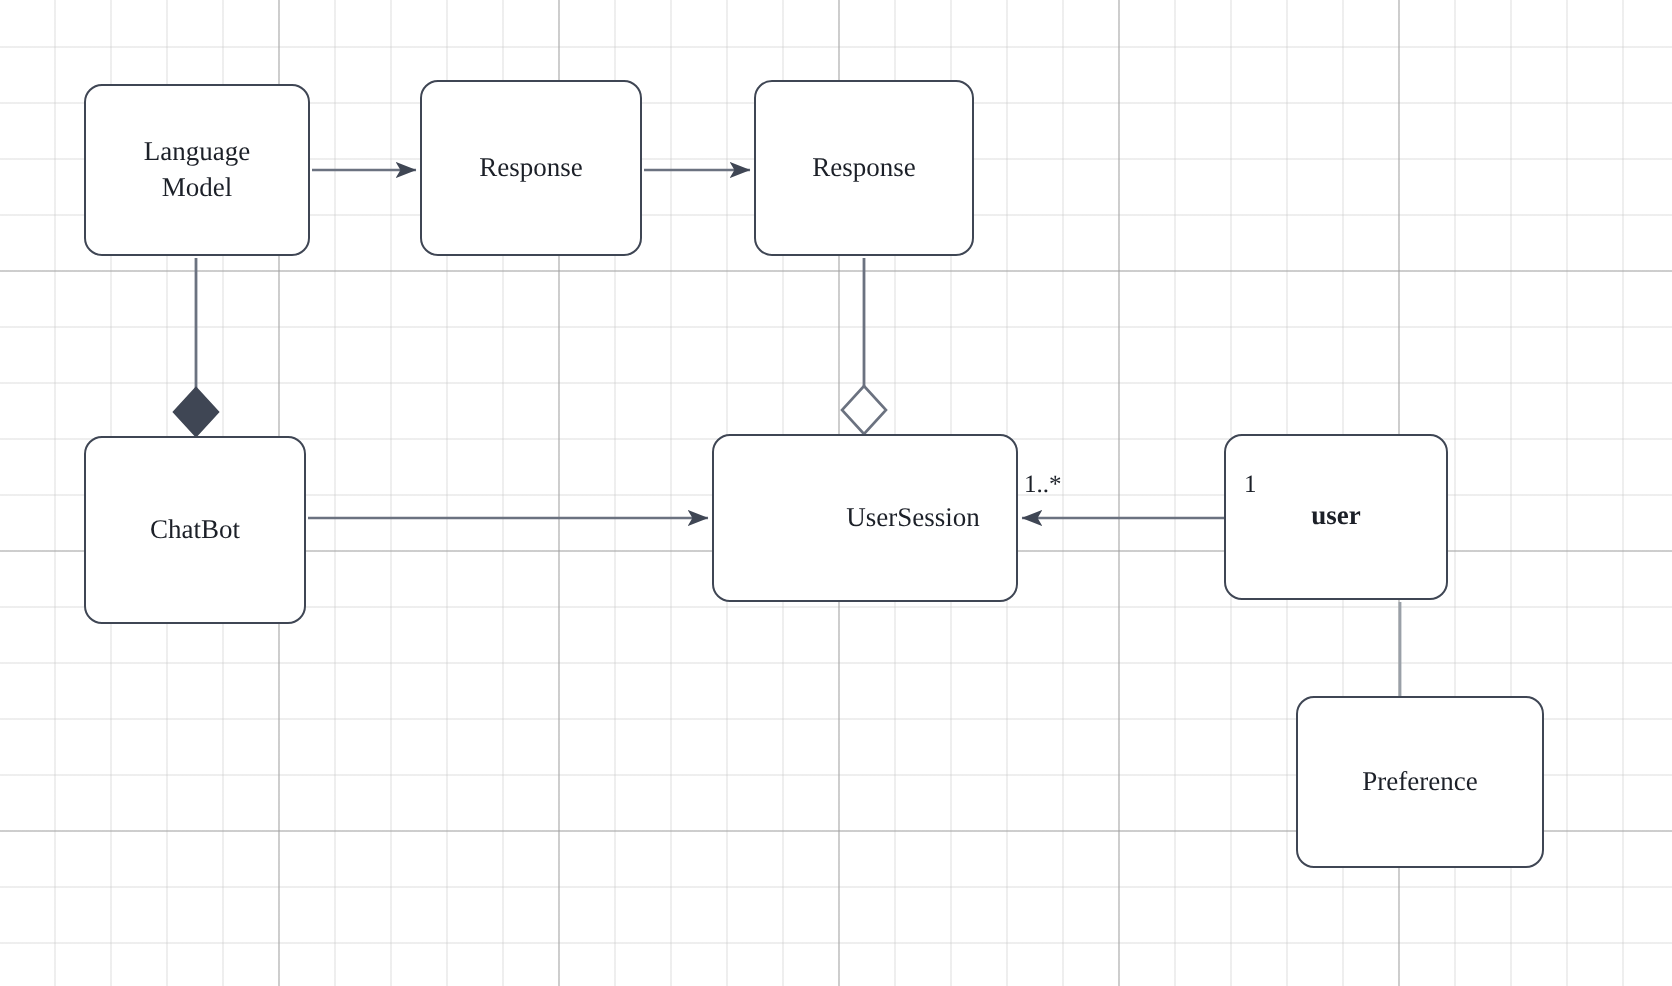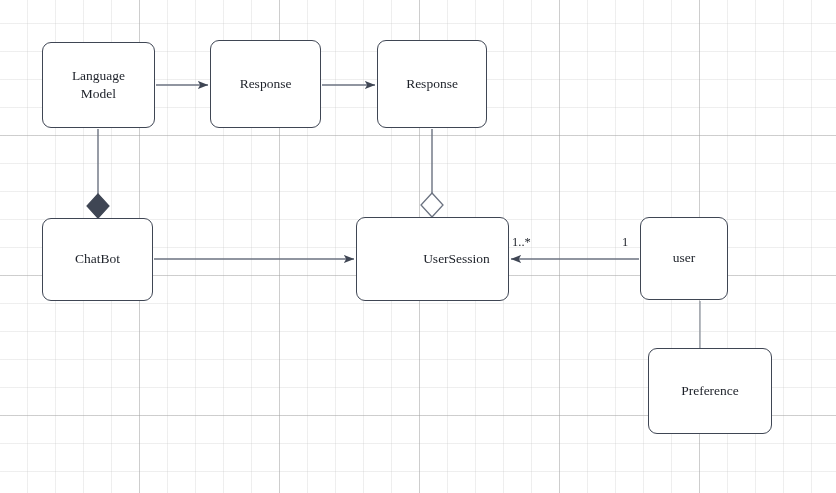--- a/index.html
+++ b/index.html
@@ -110,29 +110,29 @@
   </div>
 
   <div class="node" style="left:210px; top:40px; width:111px; height:88px;justify-content:center;">
     <span>Response</span>
   </div>
 
   <div class="node" style="left:377px; top:40px; width:110px; height:88px;">
     <span>Response</span>
   </div>
 
-  <div class="node" style="left:42px; top:218px; width:111px; height:83px;">
+  <div class="node" style="left:42px; top:218px; width:111px; height:94px;">
     <span>ChatBot</span>
   </div>
 
   <div class="node" style="left:356px; top:217px; width:153px; height:84px;padding-left:48px;">
     <span>UserSession</span>
   </div>
 
-  <div class="node" style="left:640px; top:217px; width:88px; height:83px;">
+  <div class="node" style="left:612px; top:217px; width:112px; height:83px;font-weight:bold;">
     <span>user</span>
   </div>
 
   <div class="node" style="left:648px; top:348px; width:124px; height:86px;">
     <span>Preference</span>
   </div>
 
   <span class="edge-label" style="left:512px; top:236px;">1..*</span>
 
   <span class="edge-label" style="left:622px; top:236px;">1</span>

